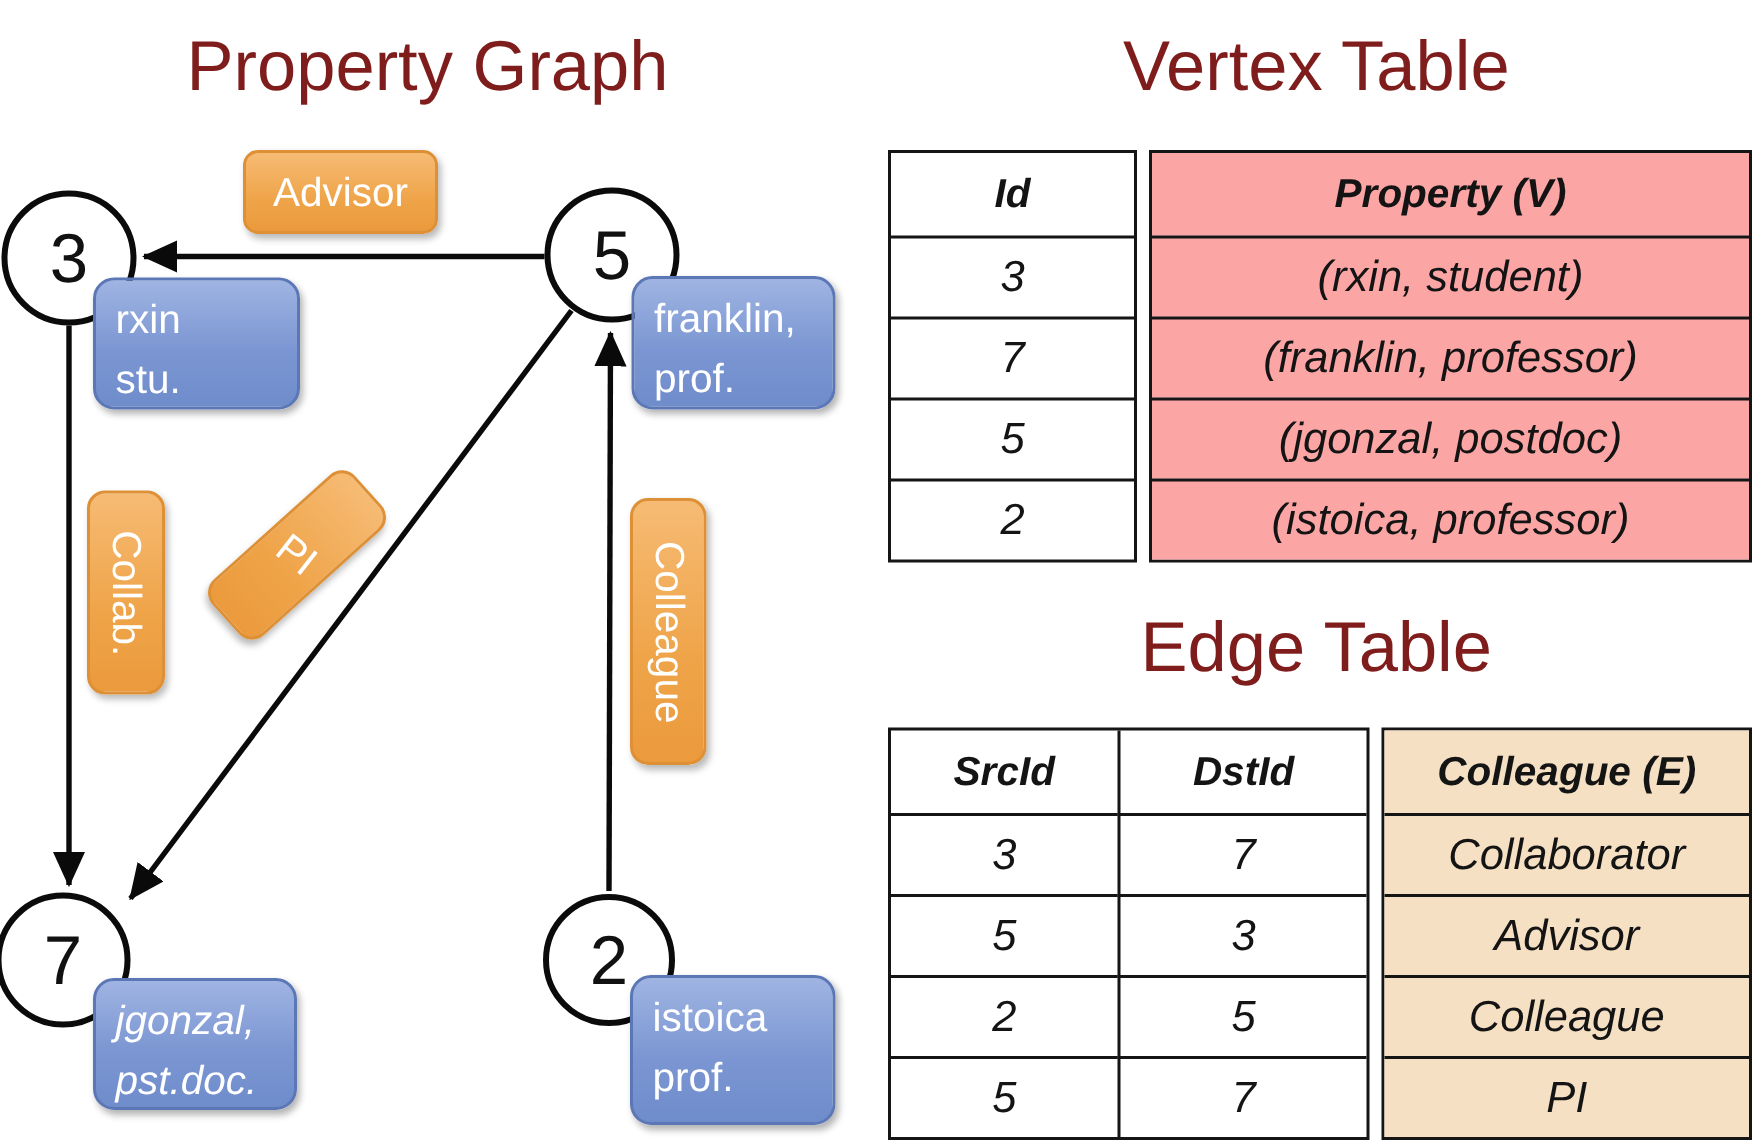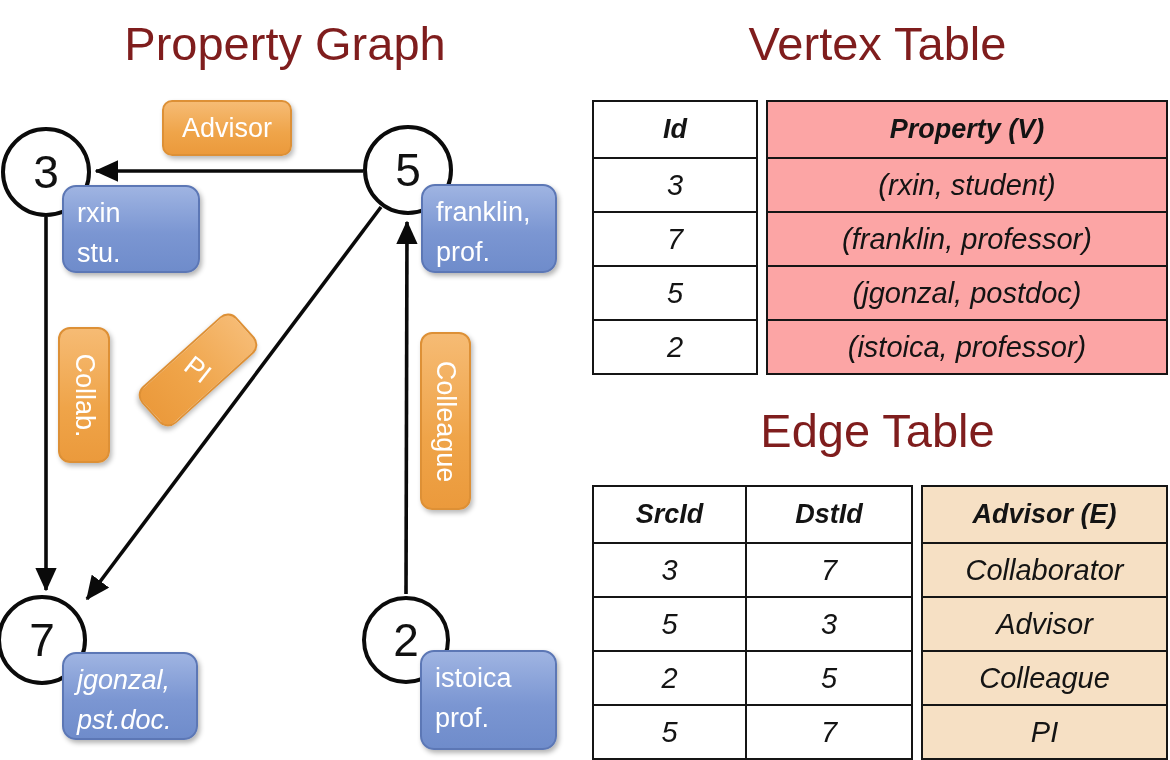--- a/index.html
+++ b/index.html
@@ -173,21 +173,21 @@
       <div class="cell">3</div>
       <div class="cell col-left">7</div>
       <div class="cell">5</div>
       <div class="cell col-left">3</div>
       <div class="cell">2</div>
       <div class="cell col-left">5</div>
       <div class="cell">5</div>
       <div class="cell col-left">7</div>
     </div>
     <div class="subtable" id="et-prop">
-      <div class="cell hdr r0 tan-fill">Advisor (E)</div>
+      <div class="cell hdr r0 tan-fill">Colleague (E)</div>
       <div class="cell tan-fill">Collaborator</div>
       <div class="cell tan-fill">Advisor</div>
       <div class="cell tan-fill">Colleague</div>
       <div class="cell tan-fill">PI</div>
     </div>
   </div>
 
 </div>
 
 </body></html>

